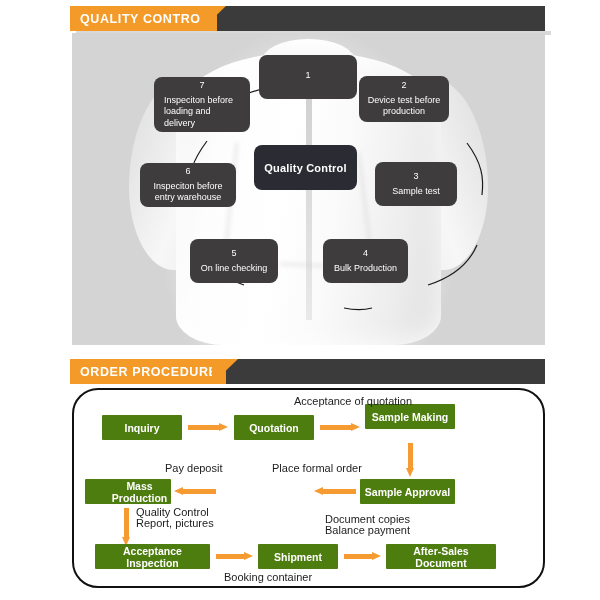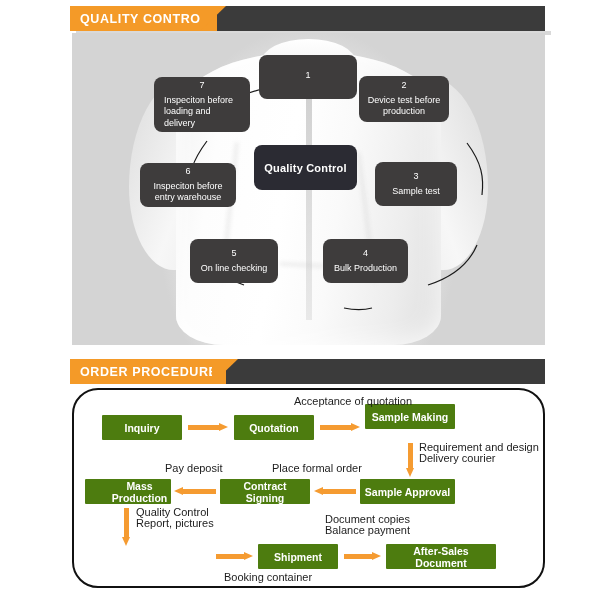--- a/index.html
+++ b/index.html
@@ -211,50 +211,48 @@
   </div>
   <div class="op-node" style="left:293px;top:16px;width:90px;height:25px;">
     <span>Sample Making</span>
   </div>
   <div class="op-label" style="left:222px;top:8px;">Acceptance of quotation</div>
 
   <div class="arrow-v" style="left:334px;top:55px;height:34px;">
     <div class="shaft" style="height:25px;"></div>
       <div class="head"></div>
   </div>
-  <div class="op-label" style="left:347px;top:54px;">Requirement and design
-Delivery courier</div>
 
   <div class="op-node" style="left:288px;top:91px;width:95px;height:25px;">
     <span>Sample Approval</span>
   </div>
   <div class="arrow-h left" style="left:242px;top:99px;width:42px;">
     <div class="shaft" style="left:9px;width:33px;"></div>
       <div class="head"></div>
   </div>
-  <div class="op-node" style="left:148px;top:91px;width:90px;height:25px;">
-    <span>Contract Signing</span>
-  </div>
   <div class="arrow-h left" style="left:102px;top:99px;width:42px;">
     <div class="shaft" style="left:9px;width:33px;"></div>
       <div class="head"></div>
   </div>
   <div class="op-node" style="left:13px;top:91px;width:86px;height:25px;padding-left:27px;">
     <span>Mass Production</span>
   </div>
   <div class="op-label" style="left:200px;top:75px;">Place formal order</div>
   <div class="op-label" style="left:93px;top:75px;">Pay deposit</div>
 
   <div class="arrow-v" style="left:50px;top:120px;height:38px;">
     <div class="shaft" style="height:29px;"></div>
       <div class="head"></div>
   </div>
   <div class="op-label" style="left:64px;top:119px;">Quality Control
 Report, pictures</div>
 
+  <div class="op-node" style="left:23px;top:156px;width:115px;height:25px;">
+    <span>Acceptance Inspection</span>
+  </div>
   <div class="arrow-h right" style="left:144px;top:164px;width:37px;">
     <div class="shaft" style="width:28px;"></div>
       <div class="head"></div>
   </div>
   <div class="op-node" style="left:186px;top:156px;width:80px;height:25px;">
     <span>Shipment</span>
   </div>
   <div class="arrow-h right" style="left:272px;top:164px;width:37px;">
     <div class="shaft" style="width:28px;"></div>
       <div class="head"></div>

